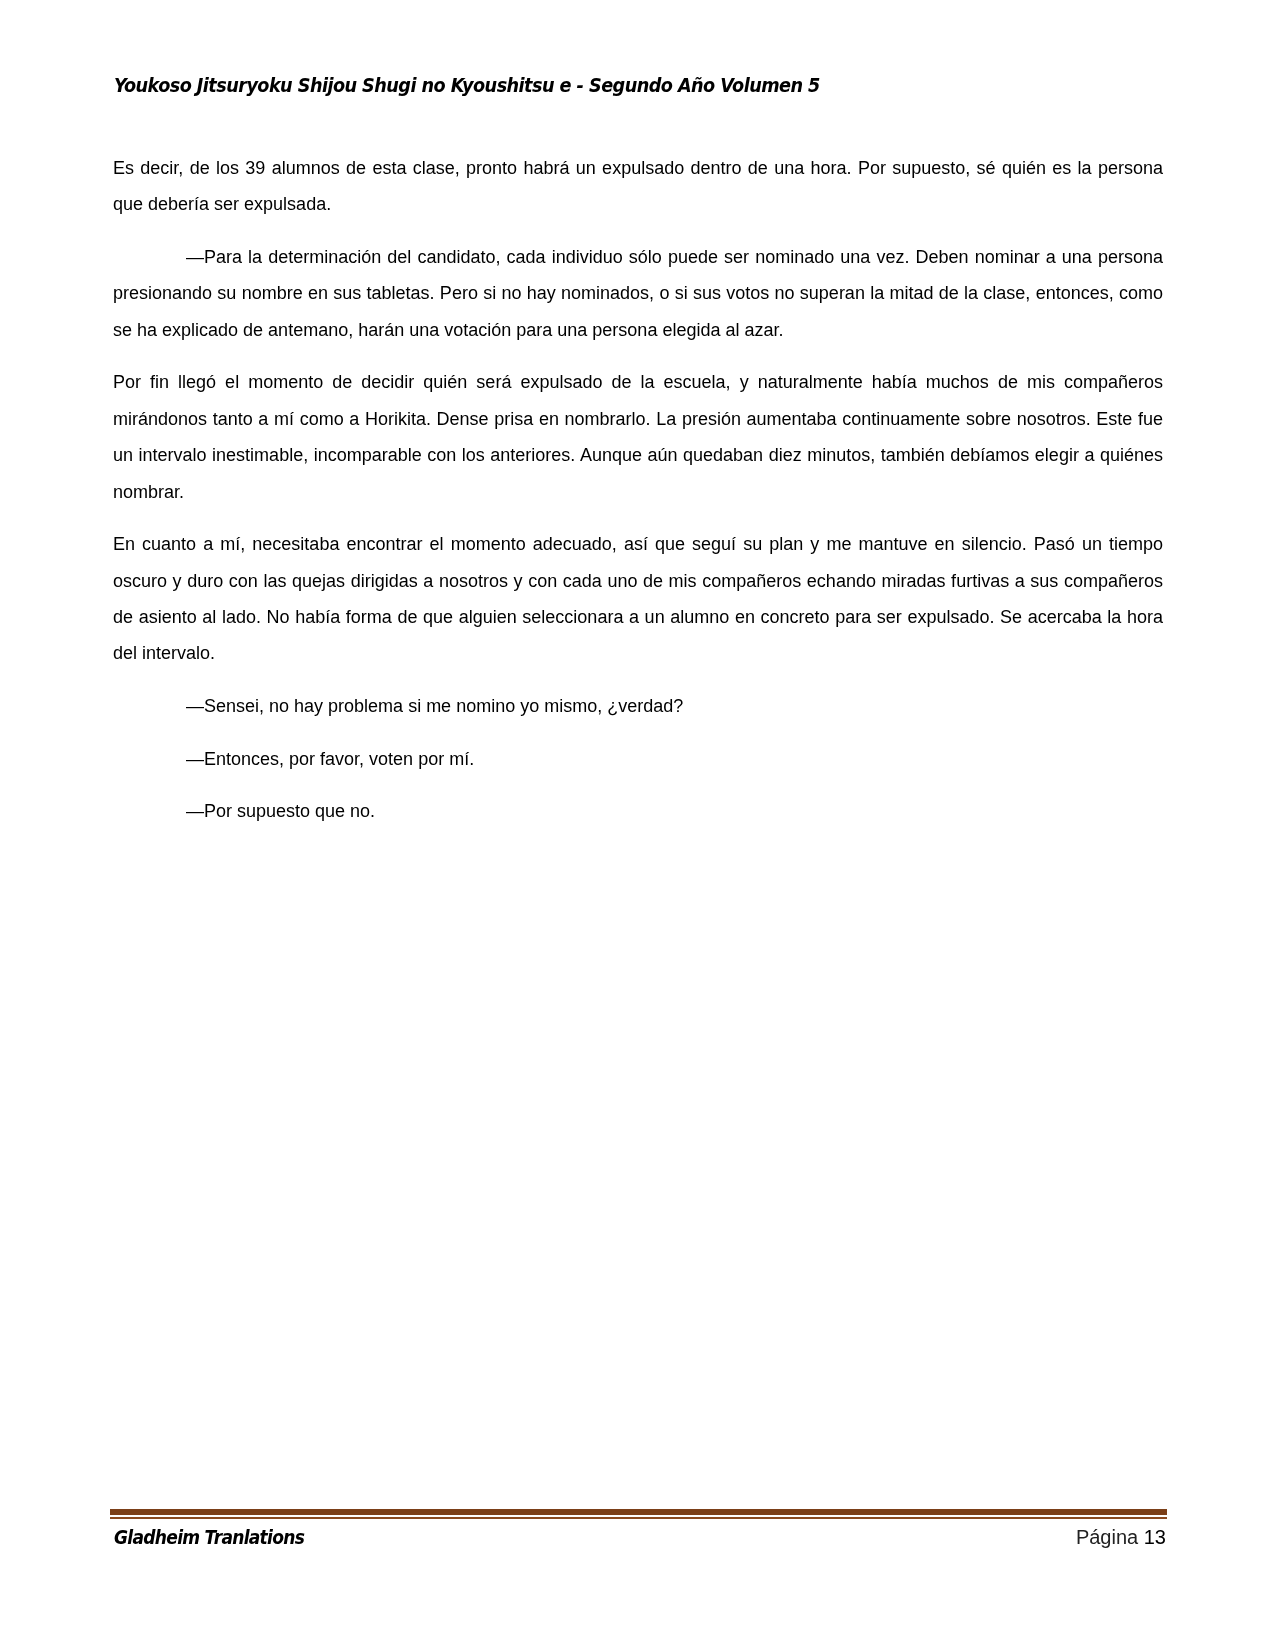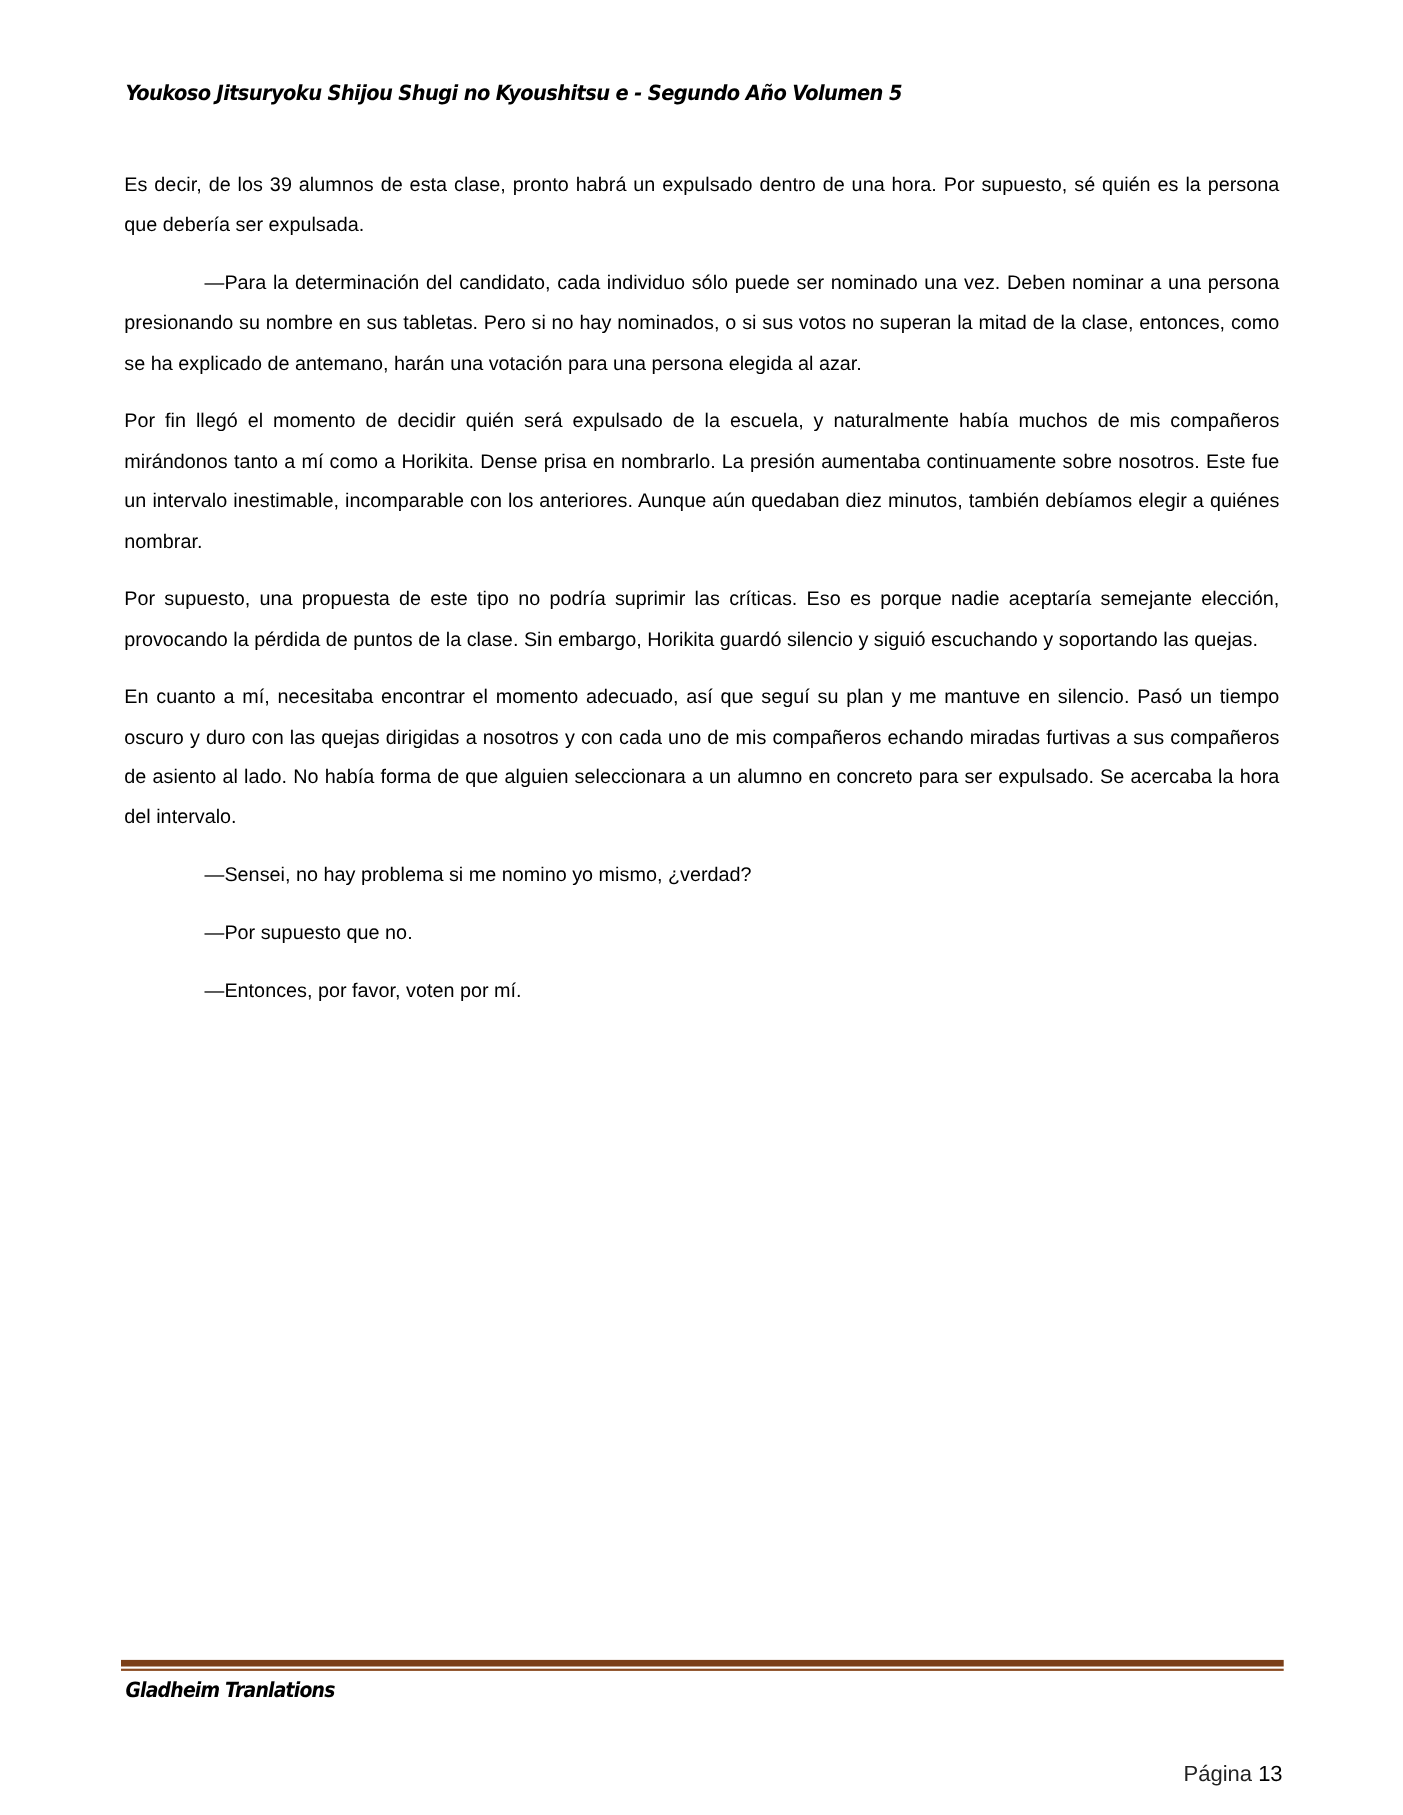--- a/index.html
+++ b/index.html
@@ -79,21 +79,21 @@
       font-size: 19px;
       letter-spacing: -0.8px;
       line-height: 26px;
       white-space: nowrap;
       transform: scaleX(0.9);
       transform-origin: left top;
     }
     .footer-right {
       position: absolute;
       right: 109px;
-      top: 1600px;
+      top: 1524px;
       font-family: "Liberation Sans", sans-serif;
       font-size: 20px;
       line-height: 26px;
       color: #222222;
       white-space: nowrap;
     }
     .footer-right .page-num {
       color: #000000;
     }
   </style>
@@ -101,25 +101,24 @@
 <body>
 
 <div class="page-header">
   <span>Youkoso Jitsuryoku Shijou Shugi no Kyoushitsu e - Segundo Año Volumen 5</span>
 </div>
 
 <div class="body-text">
   <p class="narration">Es decir, de los 39 alumnos de esta clase, pronto habrá un expulsado dentro de una hora. Por supuesto, sé quién es la persona que debería ser expulsada.</p>
   <p class="dialogue">—Para la determinación del candidato, cada individuo sólo puede ser nominado una vez. Deben nominar a una persona presionando su nombre en sus tabletas. Pero si no hay nominados, o si sus votos no superan la mitad de la clase, entonces, como se ha explicado de antemano, harán una votación para una persona elegida al azar.</p>
   <p class="narration">Por fin llegó el momento de decidir quién será expulsado de la escuela, y naturalmente había muchos de mis compañeros mirándonos tanto a mí como a Horikita. Dense prisa en nombrarlo. La presión aumentaba continuamente sobre nosotros. Este fue un intervalo inestimable, incomparable con los anteriores. Aunque aún quedaban diez minutos, también debíamos elegir a quiénes nombrar.</p>
-  <p class="narration">Por supuesto, una propuesta de este tipo no podría suprimir las críticas. Eso es porque nadie aceptaría semejante elección, provocando la pérdida de puntos de la clase. Sin embargo, Horikita guardó silencio y siguió escuchando y soportando las quejas.</p>
   <p class="narration">En cuanto a mí, necesitaba encontrar el momento adecuado, así que seguí su plan y me mantuve en silencio. Pasó un tiempo oscuro y duro con las quejas dirigidas a nosotros y con cada uno de mis compañeros echando miradas furtivas a sus compañeros de asiento al lado. No había forma de que alguien seleccionara a un alumno en concreto para ser expulsado. Se acercaba la hora del intervalo.</p>
   <p class="dialogue">—Sensei, no hay problema si me nomino yo mismo, ¿verdad?</p>
+  <p class="dialogue">—Entonces, por favor, voten por mí.</p>
   <p class="dialogue">—Por supuesto que no.</p>
-  <p class="dialogue">—Entonces, por favor, voten por mí.</p>
 </div>
 
 <div class="footer-rule">
   <div class="thick"></div>
   <div class="thin"></div>
 </div>
 
 <div class="footer-left">
   <span>Gladheim Tranlations</span>
 </div>

